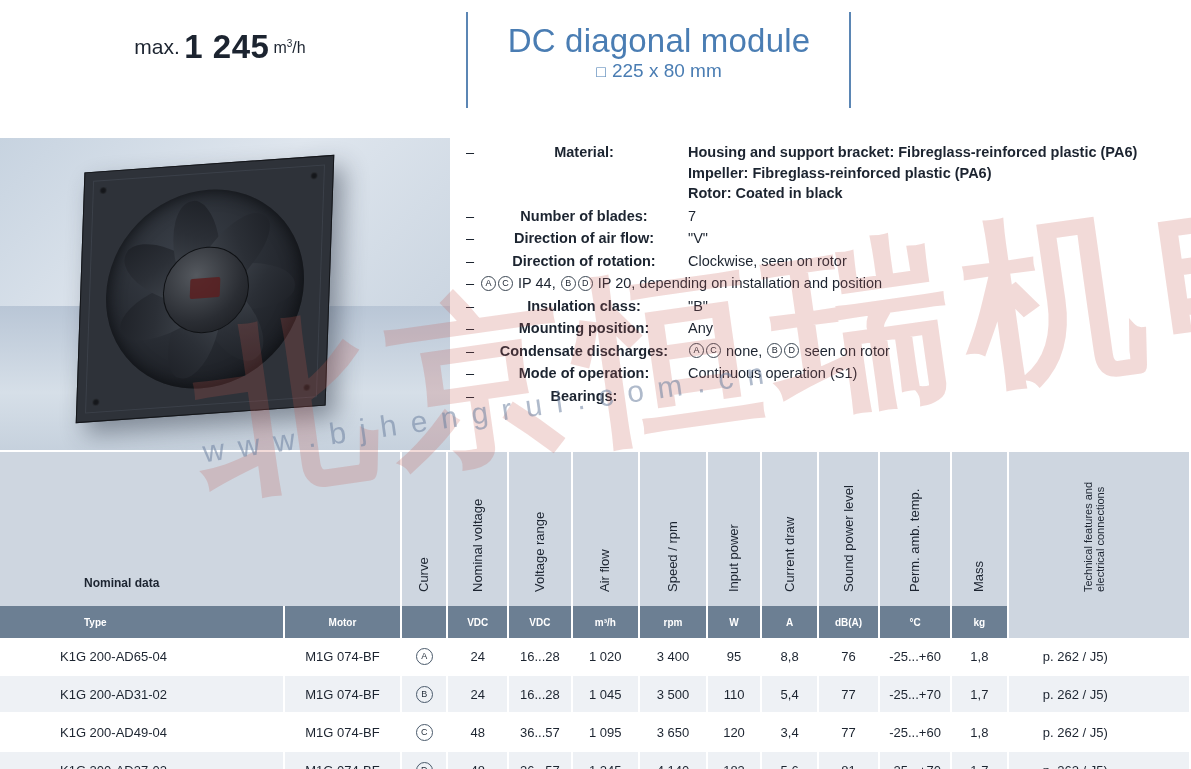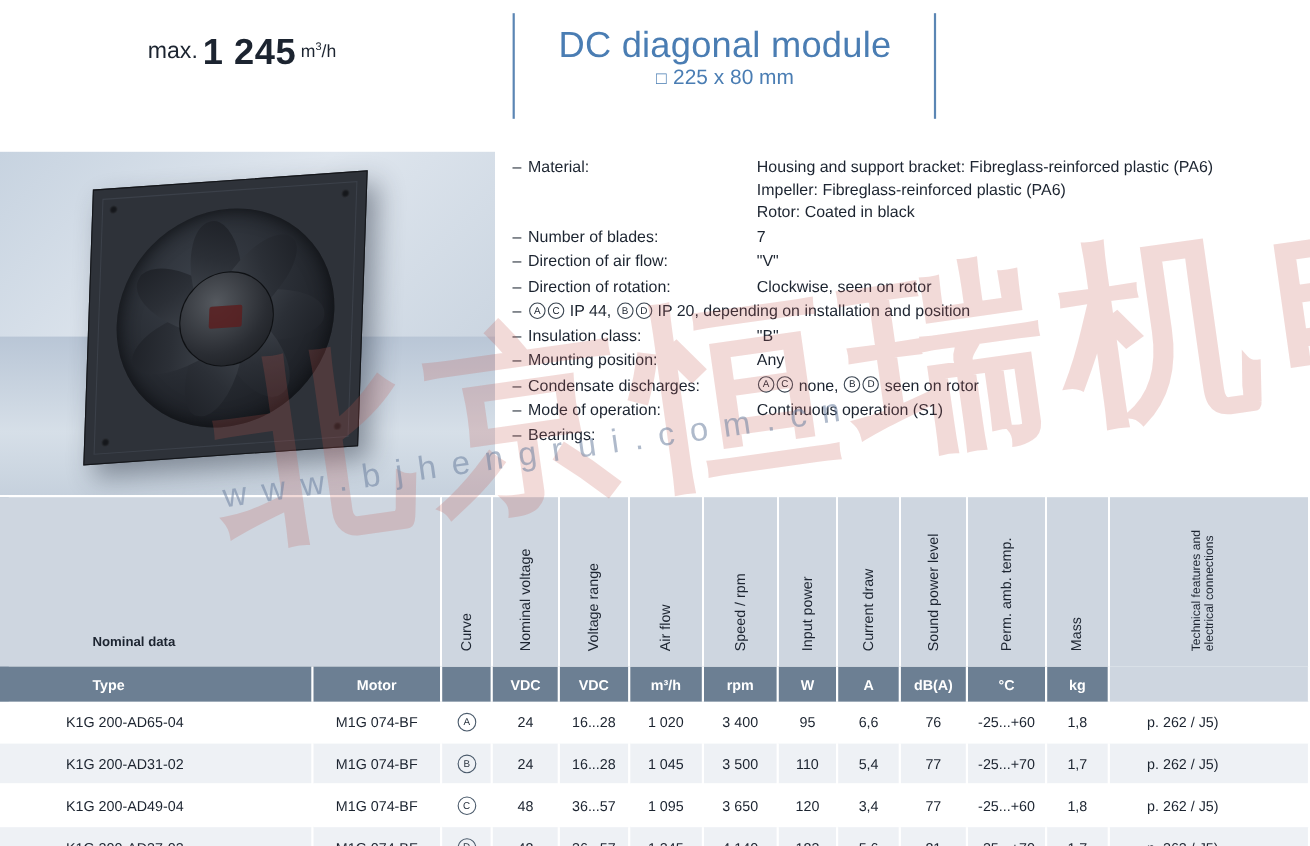--- a/index.html
+++ b/index.html
@@ -219,27 +219,29 @@
     margin-bottom: 2px;
   }
   .spec-dash {
     width: 14px;
     flex: 0 0 14px;
     color: #1c2430;
   }
   .spec-label {
     width: 208px;
     flex: 0 0 208px;
-    font-weight: normal;
+    font-weight: bold;
+    text-align: center;
   }
   .spec-value {
     flex: 1;
   }
   .spec-value .sub {
     display: block;
+    font-weight: bold;
   }
   .circ {
     display: inline-block;
     width: 13px;
     height: 13px;
     line-height: 12px;
     border: 1px solid #3b4652;
     border-radius: 50%;
     text-align: center;
     font-size: 9px;
@@ -291,21 +293,21 @@
     font-weight: bold;
     border-right: 2px solid #ffffff;
   }
   .sub-head td {
     background: #6c7f93;
     color: #ffffff;
     font-weight: bold;
     height: 30px;
     text-align: center;
     border-right: 2px solid #ffffff;
-    font-size: 13px;
+    font-size: 10px;
   }
   .sub-head td.left {
     text-align: left;
     padding-left: 84px;
   }
   .sub-head td.blank {
     background: #ced6e0;
   }
   tr.data-row td {
     height: 34px;
@@ -529,21 +531,21 @@
 
         <tr class="data-row odd">
           <td class="type">K1G 200-AD65-04</td>
           <td>M1G 074-BF</td>
           <td><span class="badge">A</span></td>
           <td>24</td>
           <td>16...28</td>
           <td>1 020</td>
           <td>3 400</td>
           <td>95</td>
-          <td>6,6</td>
+          <td>8,8</td>
           <td>76</td>
           <td>-25...+60</td>
           <td>1,8</td>
           <td class="tech">p. 262 / J5)</td>
         </tr>
 
         <tr class="data-row even">
           <td class="type">K1G 200-AD31-02</td>
           <td>M1G 074-BF</td>
           <td><span class="badge">B</span></td>

